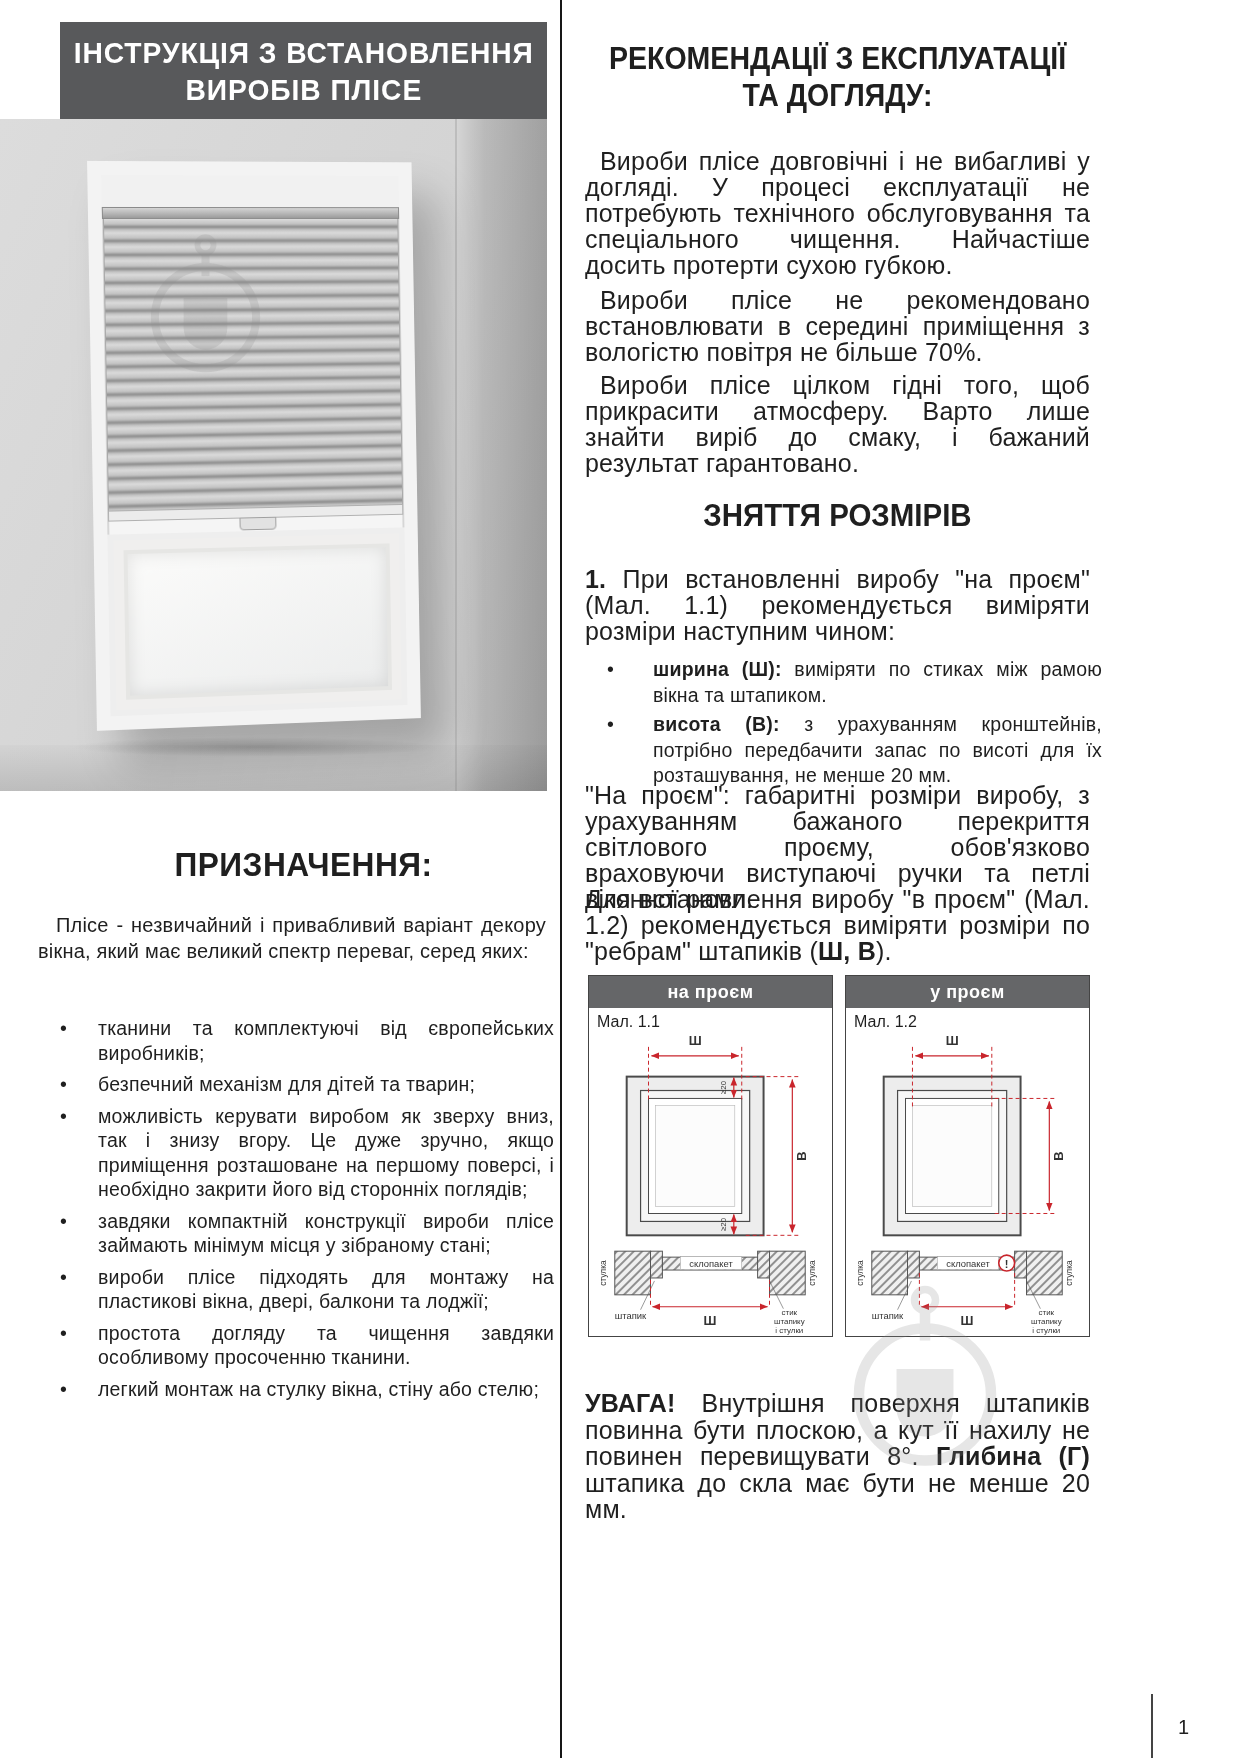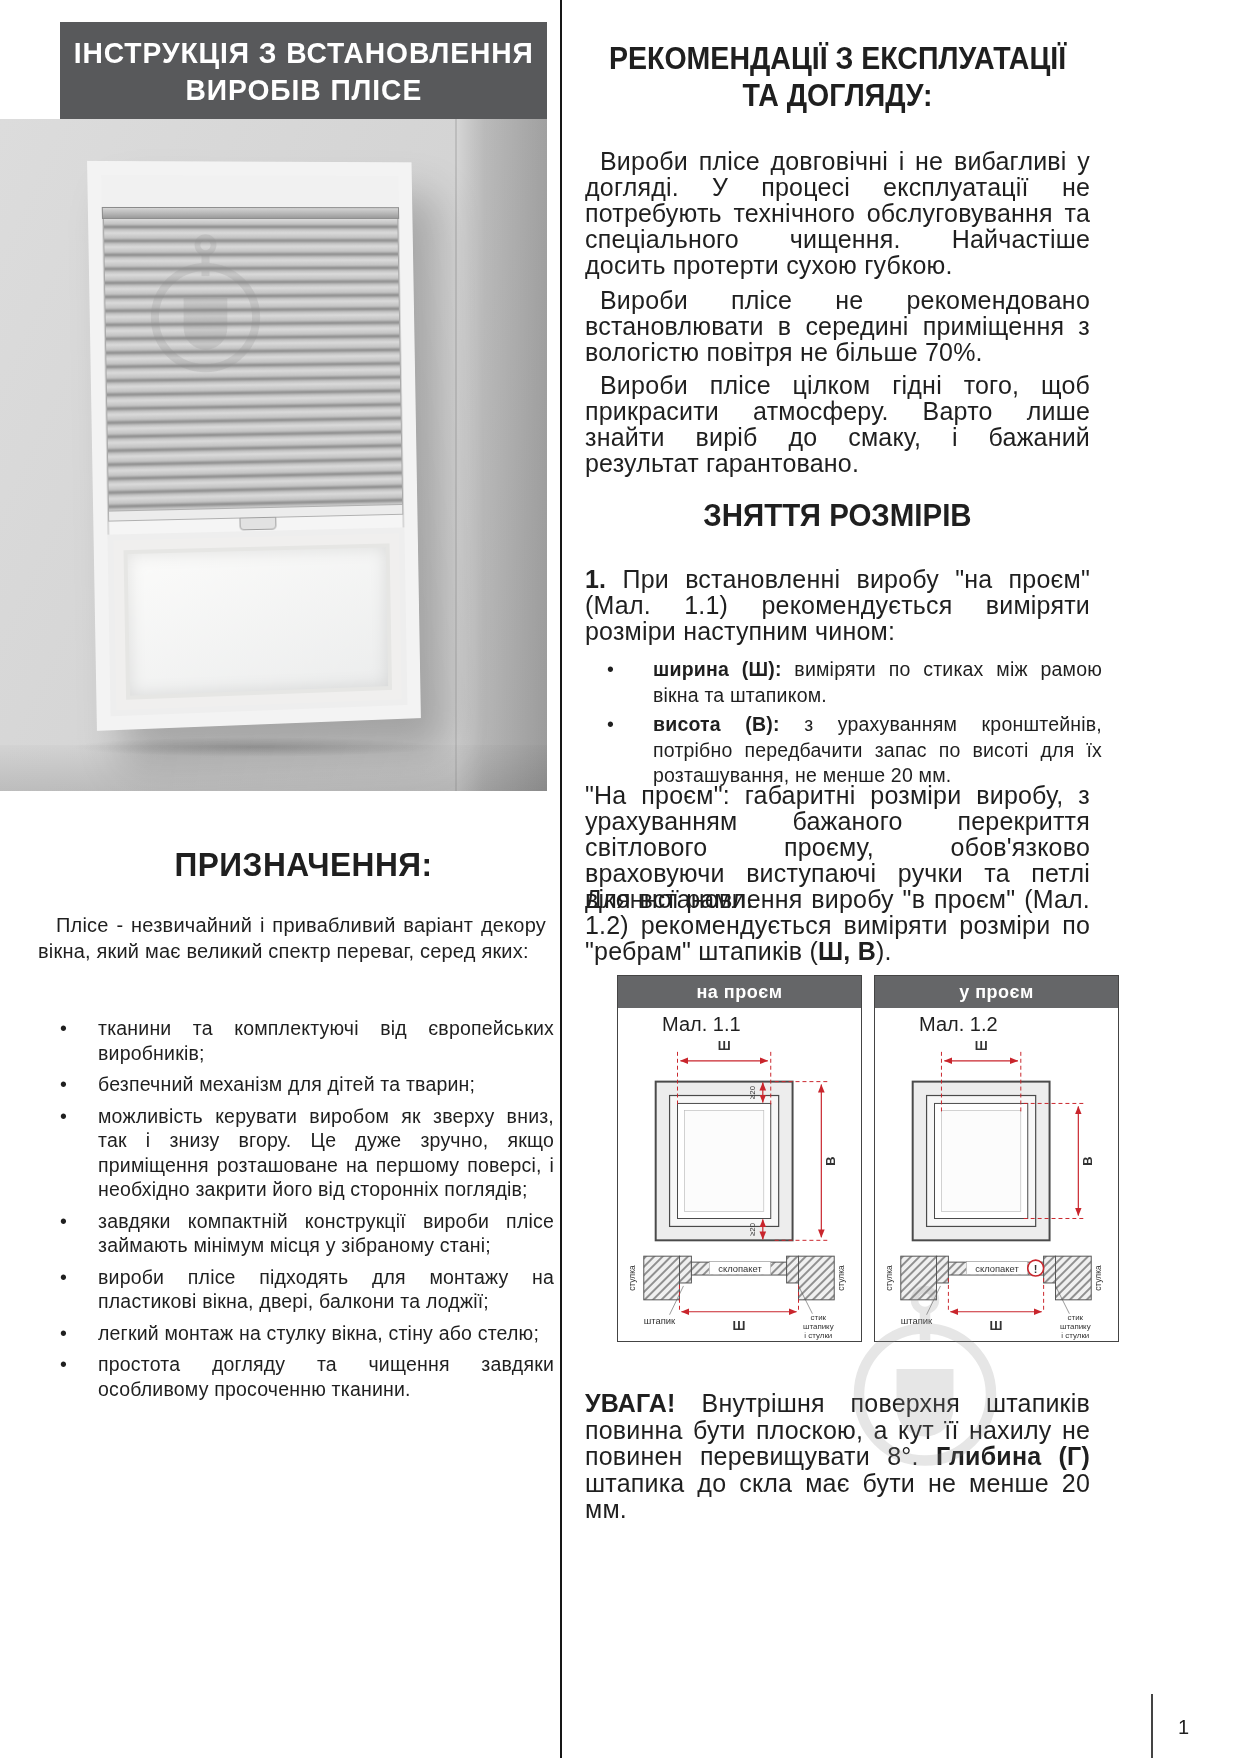--- a/index.html
+++ b/index.html
@@ -91,28 +91,28 @@
     font-size:31px;font-weight:700;transform:scaleX(.95);
   }
   .step1{top:566px;}
   .measure-list{
     position:absolute;left:585px;top:645px;width:505px;margin:12px;padding:0;list-style:none;
     font-size:19.5px;line-height:25.5px;text-align:justify;letter-spacing:.2px;
   }
   .measure-list li{position:relative;padding-left:56px;margin-bottom:4px;}
   .measure-list li::before{content:"\2022";position:absolute;left:10px;}
   .para-na{top:782px;} .para-v{top:886px;}
-  .diagrams{position:absolute;left:617px;top:975px;width:502px;display:flex;gap:12px;}
+  .diagrams{position:absolute;left:588px;top:975px;width:502px;display:flex;gap:12px;}
   .dbox{flex:1;border:1px solid #444;background:#fff;min-width:0;}
   .dheader{
     height:32px;background:var(--header-gray,#656668);color:#fff;
     font-weight:700;font-size:18px;letter-spacing:.5px;
     display:flex;align-items:center;justify-content:center;
   }
-  .dfig{font-size:20px;padding:5px 8px 0;margin-left:36px;}
+  .dfig{font-size:16px;padding:5px 8px 0;}
   svg.diag{display:block;width:100%;height:auto;}
   svg.diag text{font-family:"Liberation Sans",sans-serif;fill:#333;}
   .redd{stroke:var(--accent-red,#c9252c);stroke-width:1;stroke-dasharray:4 3;fill:none;}
   .reds{stroke:var(--accent-red,#c9252c);stroke-width:1.2;fill:none;}
   .dimlab{font-size:13px;font-weight:bold;fill:#1a1a1a;}
   .seclab{font-size:9.5px;} .tinylab{font-size:8px;} .rotlab{font-size:8.5px;}
   .leader{stroke:#555;stroke-width:.6;fill:none;}
   .attention{top:1362px;line-height:26.5px;margin-top:28px;}
   
   .wm{position:absolute;opacity:.22;pointer-events:none;z-index:3;}
@@ -153,22 +153,22 @@
   </div>
 
   <h2 class="purpose-heading">ПРИЗНАЧЕННЯ:</h2>
   <p class="purpose-intro">Плісе - незвичайний і привабливий варіант декору вікна, який має великий спектр переваг, серед яких:</p>
   <ul class="purpose-list">
     <li>тканини та комплектуючі від європейських виробників;</li>
     <li>безпечний механізм для дітей та тварин;</li>
     <li>можливість керувати виробом як зверху вниз, так і знизу вгору. Це дуже зручно, якщо приміщення розташоване на першому поверсі, і необхідно закрити його від сторонніх поглядів;</li>
     <li>завдяки компактній конструкції вироби плісе займають мінімум місця у зібраному стані;</li>
     <li>вироби плісе підходять для монтажу на пластикові вікна, двері, балкони та лоджії;</li>
+    <li>простота догляду та чищення завдяки особливому просоченню тканини.</li>
     <li>легкий монтаж на стулку вікна, стіну або стелю;</li>
-    <li>простота догляду та чищення завдяки особливому просоченню тканини.</li>
   </ul>
 
   <div class="divider"></div>
 
   <h1 class="care-heading">
     <span class="hl">РЕКОМЕНДАЦІЇ З ЕКСПЛУАТАЦІЇ</span>
     <span class="hl">ТА ДОГЛЯДУ:</span>
   </h1>
 
   <p class="rpara indent p1">Вироби плісе довговічні і не вибагливі у догляді. У процесі експлуатації не потребують технічного обслуговування та спеціального чищення. Найчастіше досить протерти сухою губкою.</p>

